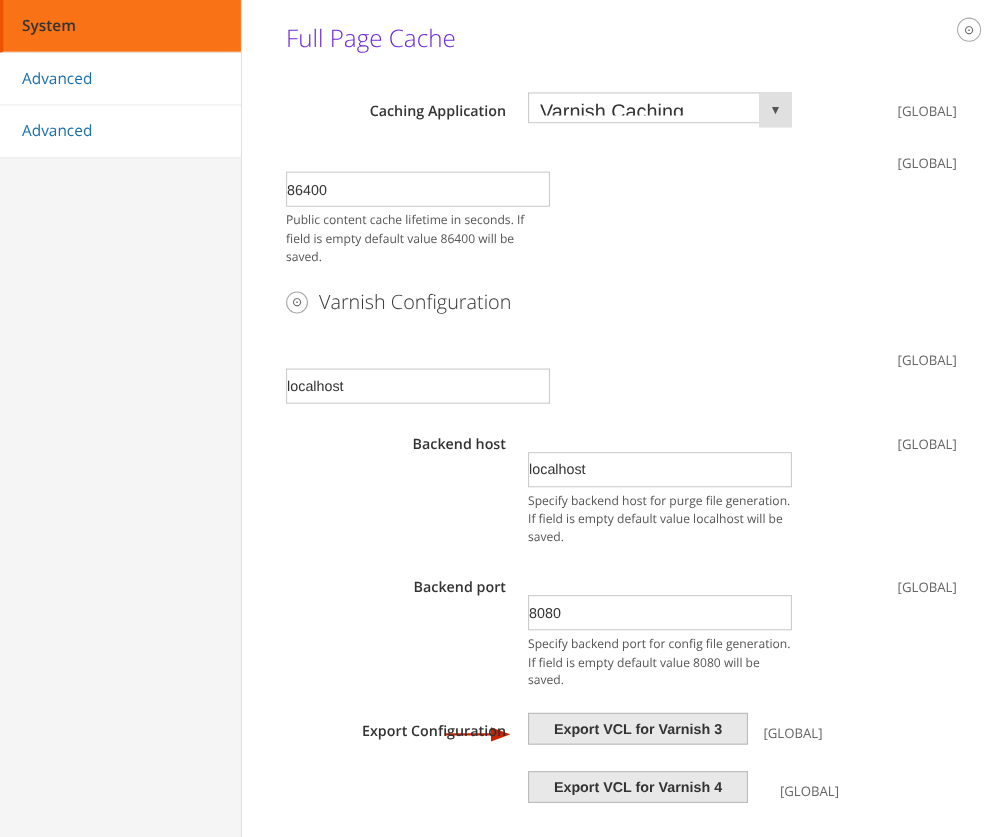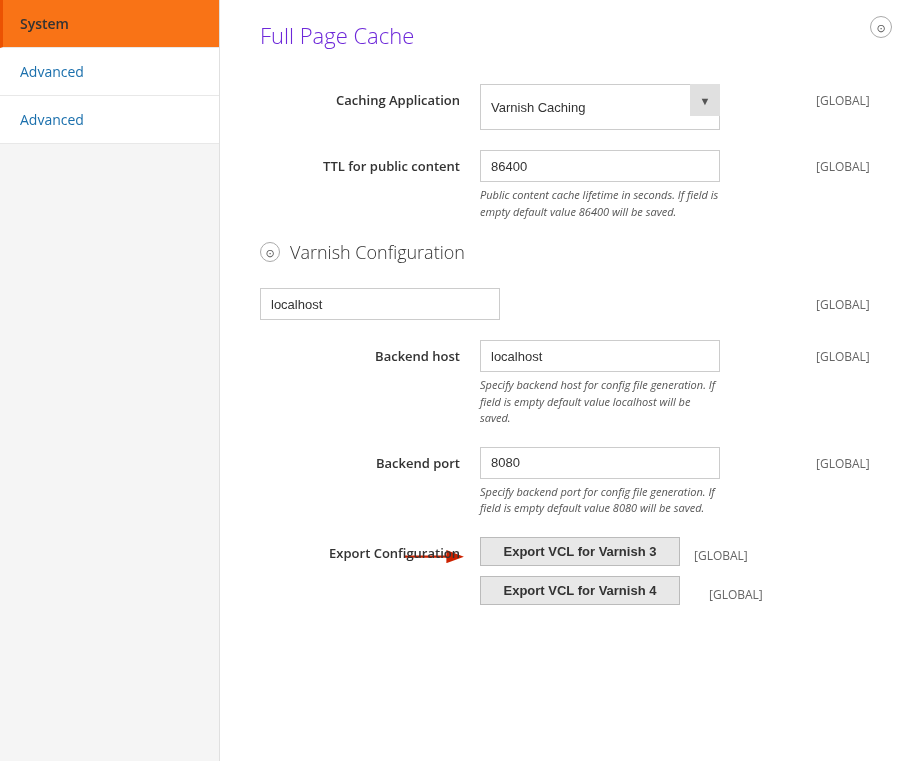--- a/index.html
+++ b/index.html
@@ -68,58 +68,58 @@
       flex-shrink: 0;
       color: #333;
     }
     .form-field {
       flex: 1;
       display: flex;
       flex-direction: column;
     }
     .form-field input[type="text"] {
       width: 240px;
-      padding: 6px 10px;
+      padding: 6px 0;
       border: 1px solid #ccc;
       font-size: 13px;
       color: #333;
       background: #fff;
       height: 32px;
+      margin-top: 24px;
     }
     .field-note {
       font-size: 11px;
       color: #555;
       margin-top: 5px;
       max-width: 240px;
       line-height: 1.5;
-      font-style: italic;
     }
     .global-tag {
       width: 70px;
       color: #666;
       font-size: 12px;
       padding-top: 8px;
       padding-left: 14px;
       flex-shrink: 0;
     }
     .select-wrapper {
       position: relative;
       display: inline-block;
       width: 240px;
     }
     .select-wrapper select {
       width: 100%;
       padding: 6px 30px 6px 10px;
       border: 1px solid #ccc;
-      font-size: 13px;
+      font-size: 18px;
       color: #333;
       background: #fff;
       appearance: none;
       -webkit-appearance: none;
-      height: 46px;
+      height: 28px;
       cursor: pointer;
     }
     .select-arrow {
       position: absolute;
       right: 0;
       top: 0;
       width: 30px;
       height: 32px;
       background: #e0e0e0;
       display: flex;
@@ -245,21 +245,20 @@
             <option>Varnish Caching</option>
             <option>Built-in Cache</option>
           </select>
           <div class="select-arrow">▼</div>
         </div>
       </div>
       <div class="global-tag">[GLOBAL]</div>
     </div>
 
     <div class="form-row">
-      <div class="form-label">TTL for public content</div>
       <div class="form-field">
         <input type="text" value="86400" style="">
         <div class="field-note">Public content cache lifetime in seconds. If field is empty default value 86400 will be saved.</div>
       </div>
       <div class="global-tag">[GLOBAL]</div>
     </div>
 
     <div class="section-header">
       <div class="section-toggle-icon">
         <span>⊙</span>
@@ -271,21 +270,21 @@
       <div class="form-field">
         <input type="text" value="localhost" style="">
       </div>
       <div class="global-tag">[GLOBAL]</div>
     </div>
 
     <div class="form-row">
       <div class="form-label">Backend host</div>
       <div class="form-field">
         <input type="text" value="localhost" style="">
-        <div class="field-note">Specify backend host for config file generation. If field is empty default value localhost will be saved.</div>
+        <div class="field-note">Specify backend host for purge file generation. If field is empty default value localhost will be saved.</div>
       </div>
       <div class="global-tag">[GLOBAL]</div>
     </div>
 
     <div class="form-row">
       <div class="form-label">Backend port</div>
       <div class="form-field">
         <input type="text" value="8080" style="">
         <div class="field-note">Specify backend port for config file generation. If field is empty default value 8080 will be saved.</div>
       </div>
@@ -298,21 +297,21 @@
         <svg class="arrow-svg" viewBox="0 0 80 30">
           <defs>
             <marker id="arrowhead" markerWidth="8" markerHeight="6" refX="6" refY="3" orient="auto">
               <polygon points="0 0, 8 3, 0 6" fill="#cc2200"></polygon>
             </marker>
           </defs>
           <line x1="5" y1="18" x2="68" y2="18" stroke="#cc2200" stroke-width="2.5" marker-end="url(#arrowhead)"></line>
         </svg>
       </div>
 
-      <div class="export-row" style="margin-bottom:10px;">
+      <div class="export-row" style="margin-bottom:24px;">
         <div class="export-label">Export Configuration</div>
         <div style="display:flex; align-items:center;">
           <button class="export-btn">Export VCL for Varnish 3</button>
           <div class="global-tag">[GLOBAL]</div>
         </div>
       </div>
 
       <div class="export-row">
         <div class="export-label"></div>
         <div style="display:flex; align-items:center;gap:15px;">

